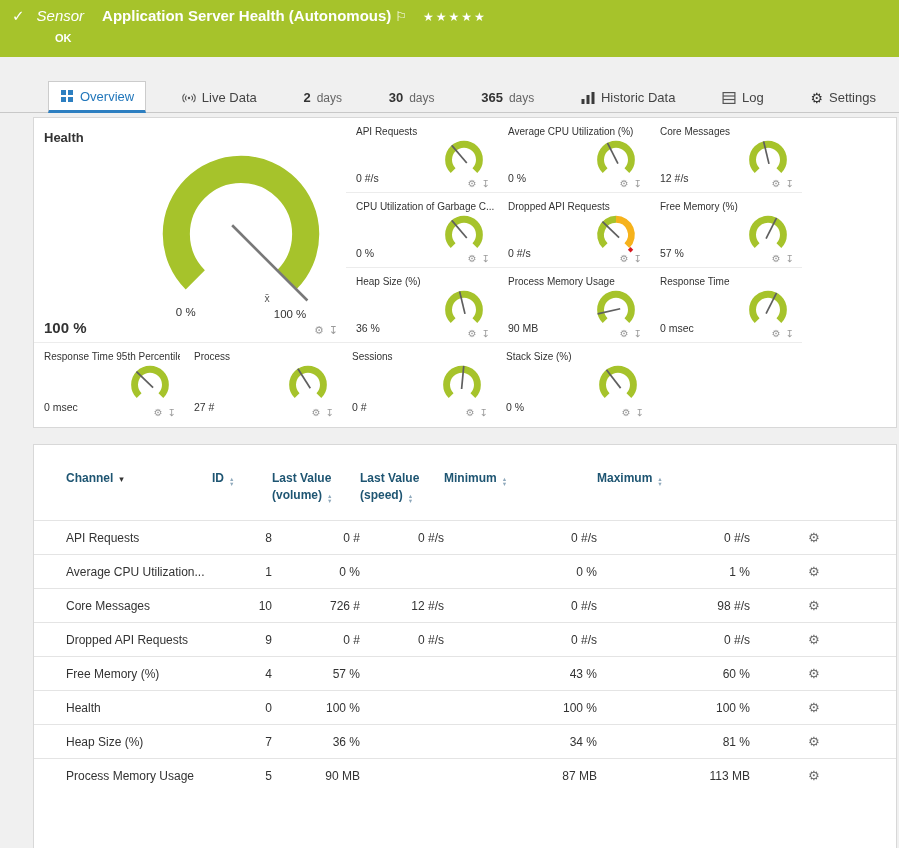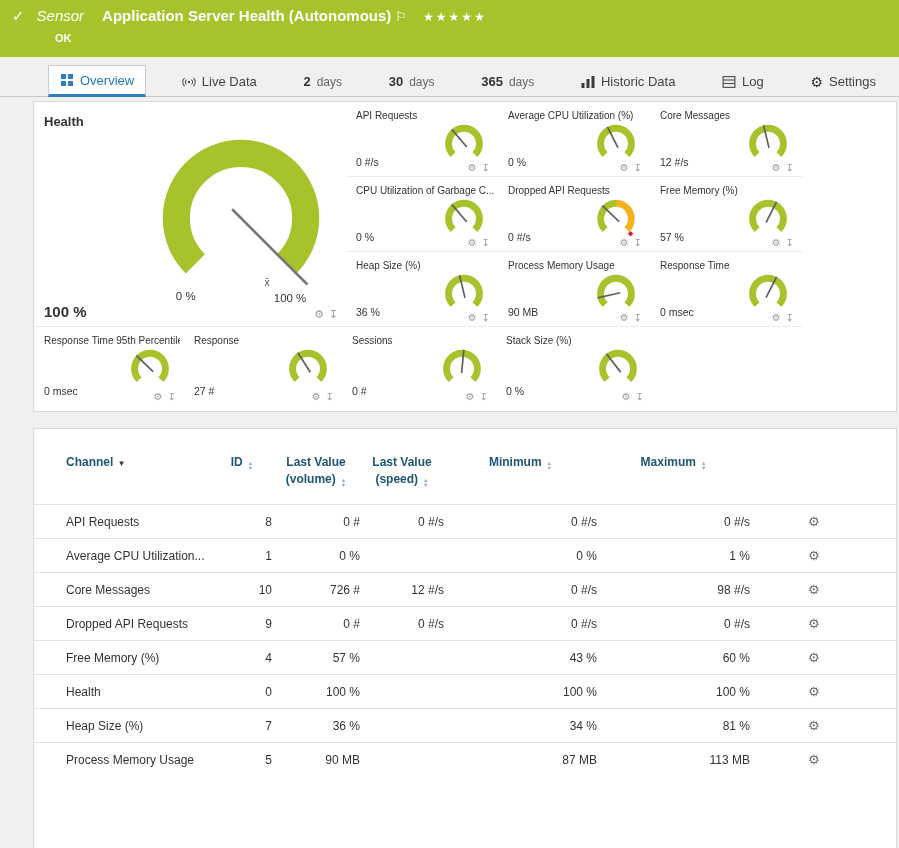--- a/index.html
+++ b/index.html
@@ -14,21 +14,21 @@
   .topbar-line1{display:flex;align-items:baseline}
   .check{font-weight:bold;font-size:15px}
   .kind{font-style:italic;font-size:15px;margin-left:12px}
   .sensor-title{font-weight:bold;font-size:15px;margin-left:18px}
   .flag{font-size:13px;margin-left:4px}
   .stars{font-size:12px;letter-spacing:2px;margin-left:16px}
   .status-line{font-size:11px;font-weight:bold;margin:7px 0 0 43px}
   
   .tabstrip{
     display:flex;align-items:flex-end;justify-content:space-between;
-    height:40px;box-sizing:border-box;padding:0 12px 0 48px;
+    height:56px;box-sizing:border-box;padding:0 12px 0 48px;
     border-bottom:1px solid #c8c8c8;
   }
   .tab{
     display:flex;align-items:center;gap:6px;flex:0 0 auto;
     font-size:13px;color:#444;height:29px;padding:0 11px;cursor:pointer;white-space:nowrap;
   }
   .tab.active{
     background:#fff;border:1px solid #ccc;border-bottom:3px solid #2d7fc1;
     color:#2277bb;margin-bottom:-1px;height:32px;box-sizing:border-box;
   }
@@ -60,21 +60,21 @@
   .arc-warn{fill:none;stroke:#f6b21b;stroke-width:8}
   .big-gsvg .arc{stroke-width:26}
   .needle{stroke:#5f5f5f;stroke-width:2}
   .bneedle{stroke:#787878;stroke-width:2.5}
   .err-marker{fill:#d71920}
   .glabel{font-size:11px;fill:#333}
   .gmean{font-size:10px;fill:#555}
   
   .panel-b{margin-top:16px;height:423px;box-sizing:border-box;overflow:hidden;padding-top:26px}
   table.chan{border-collapse:collapse;width:862px;table-layout:fixed}
-  th{font-size:12px;font-weight:bold;color:#1e5572;text-align:center;vertical-align:top;padding:0 0 16px 0}
+  th{font-size:12px;font-weight:bold;color:#1e5572;text-align:left;vertical-align:top;padding:0 0 16px 0}
   th.c-name,td.c-name{text-align:left;padding-left:32px}
   .h2{margin-top:3px}
   .sort{display:inline-flex;flex-direction:column;margin-left:5px;vertical-align:1px}
   .sort i{font-style:normal;font-size:5.5px;line-height:5px;color:#8fa9bc}
   .sorted{color:#333;font-size:9px;margin-left:6px}
   td{font-size:12px;color:#333;text-align:right;height:33px;border-top:1px solid #e4e4e4;padding:0}
   td.c-icon{text-align:left;padding-left:58px;color:#6b6b6b;font-size:13px}
   td.c-icon span{cursor:pointer}
 </style>
 </head>
@@ -284,21 +284,21 @@
         <path class="arc" d="M15.3 42.7 A18 18 0 1 1 40.7 42.7"></path>
         <line class="needle" x1="28" y1="35" x2="28" y2="8" transform="rotate(-45.9 28 30)"></line>
       </svg>
       <div class="gvalue">0 msec</div>
       <div class="gicons-s">
           <span>⚙</span>
           <span>↧</span>
         </div>
     </div>
     <div class="gcell2">
-      <div class="gtitle">Response</div>
+      <div class="gtitle">Process</div>
       <svg class="gsvg" viewBox="0 0 56 56">
         <path class="arc" d="M15.3 42.7 A18 18 0 1 1 40.7 42.7"></path>
         <line class="needle" x1="28" y1="35" x2="28" y2="8" transform="rotate(-32.4 28 30)"></line>
       </svg>
       <div class="gvalue">27 #</div>
       <div class="gicons-s">
           <span>⚙</span>
           <span>↧</span>
         </div>
     </div>

